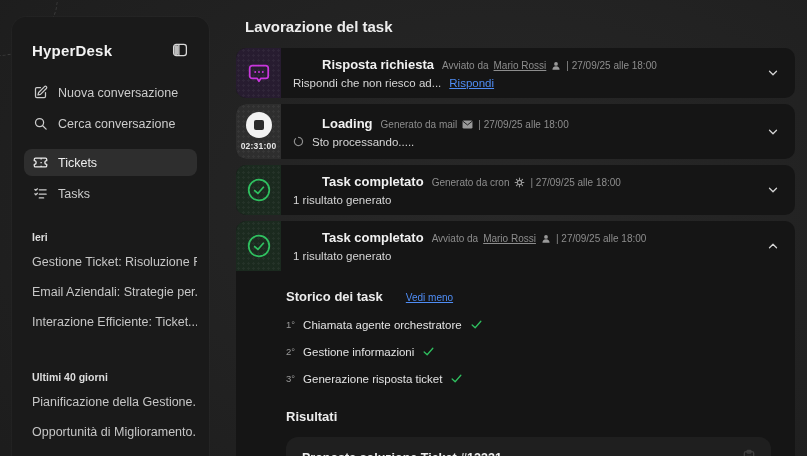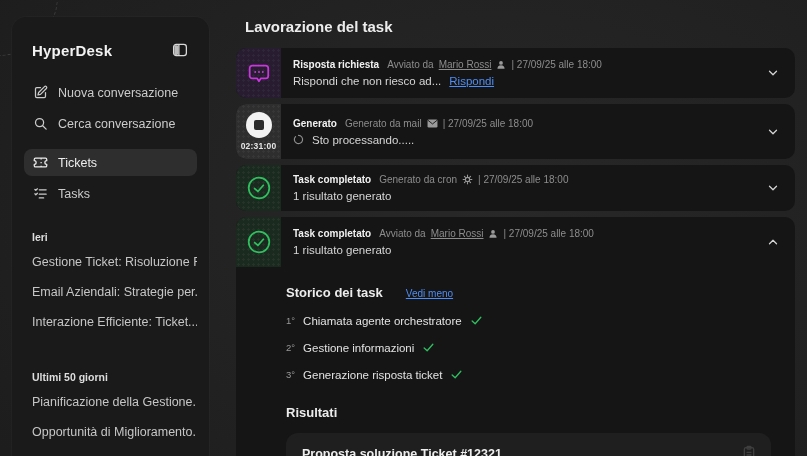--- a/index.html
+++ b/index.html
@@ -44,21 +44,21 @@
   .icon-col {
     flex:0 0 45px; display:flex; flex-direction:column; align-items:center; justify-content:center; gap:3px;
     background-image:radial-gradient(rgba(255,255,255,0.045) 1px, transparent 1.2px);
     background-size:5px 5px;
   }
   .icon-col.purple { background-color:#271c30; }
   .icon-col.gray   { background-color:#2e2e2e; }
   .icon-col.green  { background-color:#1b2a1f; }
   .c-content { flex:1; padding:9px 12px; display:flex; flex-direction:column; justify-content:center; gap:5px; min-height:50px; }
   .t-row { display:flex; align-items:baseline; gap:8px; }
-  .c-title { font-size:10px; font-weight:700; color:#f1f1f1; }
+  .c-title { font-size:13px; font-weight:700; color:#f1f1f1;margin-left:29px; }
   .meta { font-size:10px; color:#8d8d8d; display:flex; align-items:center; gap:5px; white-space:nowrap; }
   .meta .actor { text-decoration:underline; }
   .b-row { display:flex; align-items:center; gap:8px; font-size:11.5px; color:#d6d6d6; }
   .link { color:#4f8df5; text-decoration:underline; cursor:pointer; font-size:11.5px; }
   .chev { flex:0 0 auto; display:flex; align-items:center; padding:0 15px; cursor:pointer; }
   .stop-btn { width:26px; height:26px; border-radius:50%; background:#f2f2f2; border:none; cursor:pointer;
               display:flex; align-items:center; justify-content:center; }
   .stop-sq { width:10px; height:10px; border-radius:2px; background:#2b2b2b; }
   .timer { font-size:8.5px; color:#e6e6e6; letter-spacing:.2px; }
   
@@ -134,21 +134,21 @@
       </span>
       <span>Tasks</span>
     </div>
   </nav>
 
   <div class="sb-section">Ieri</div>
   <div class="hist-item">Gestione Ticket: Risoluzione Rapida</div>
   <div class="hist-item">Email Aziendali: Strategie per...</div>
   <div class="hist-item">Interazione Efficiente: Ticket...</div>
 
-  <div class="sb-section" style="margin-top:34px;">Ultimi 50 giorni</div>
+  <div class="sb-section" style="margin-top:34px;">Ultimi 40 giorni</div>
   <div class="hist-item">Pianificazione della Gestione...</div>
   <div class="hist-item">Opportunità di Miglioramento...</div>
   <div class="hist-item">Confronto sulle Migliori pratiche...</div>
 
 </aside>
 
 <main class="main">
   <h1 class="main-title">Lavorazione del task</h1>
 
   <section class="card">
@@ -196,21 +196,21 @@
   <section class="card">
     <div class="card-head">
       <div class="icon-col gray" style="padding:6px 0;font-weight:bold;">
         <button class="stop-btn">
             <span class="stop-sq"></span>
           </button>
         <span class="timer">02:31:00</span>
       </div>
       <div class="c-content" style="min-height:55px;">
         <div class="t-row">
-          <span class="c-title">Generato</span>
+          <span class="c-title">Loading</span>
           <span class="meta">
             <span>Generato da mail</span>
             <span>
                 <svg width="11" height="9" viewBox="0 0 24 20">
                   <rect x="1" y="1" width="22" height="18" rx="3" fill="#9a9a9a"></rect>
                   <polyline points="2,3 12,11 22,3" fill="none" stroke="#151515" stroke-width="2"></polyline>
                 </svg>
               </span>
             <span>| 27/09/25 alle 18:00</span>
           </span>

